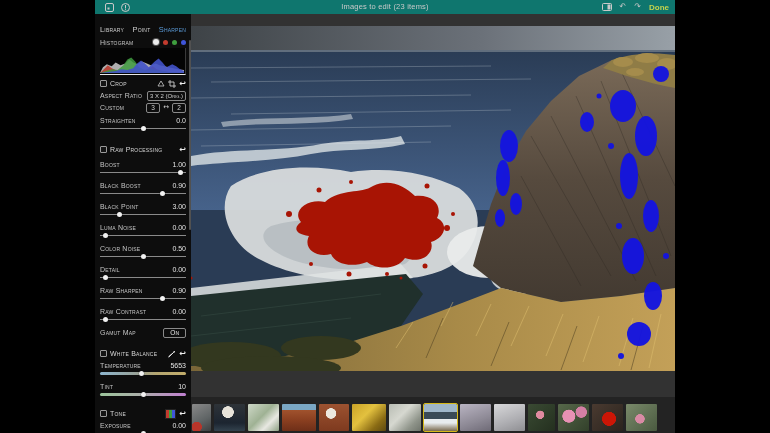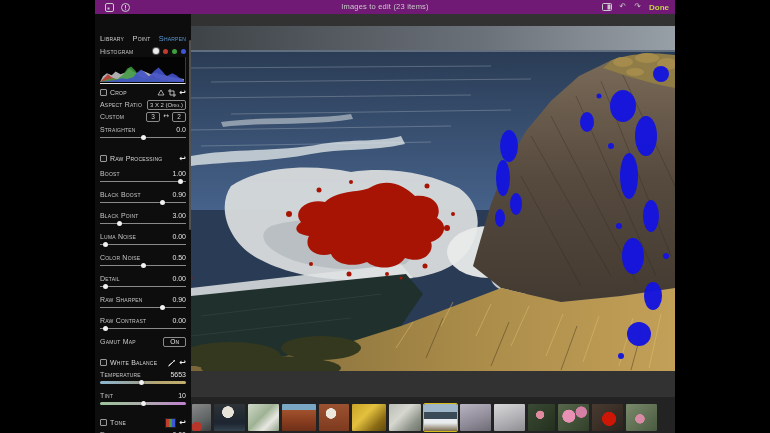--- a/index.html
+++ b/index.html
@@ -1,34 +1,34 @@
 <!DOCTYPE html>
 <html style="--accent-blue: #5b9bd8; --done-green: #c3d34d; --overlay-red: #a81404; --overlay-blue: #1414e0; --selection-yellow: #d6b818;"><head>
 <meta charset="utf-8">
 <style>
   html,body{margin:0;padding:0;background:#000;}
   #stage{position:relative;width:770px;height:433px;background:#000;overflow:hidden;
          font-family:"Liberation Sans",sans-serif;-webkit-font-smoothing:antialiased;}
   .app{position:absolute;left:95px;top:0;width:580px;height:433px;background:#0d0d0d;}
 
   
-  .topbar{position:absolute;left:0;top:0;width:580px;height:14px;background:#701a75;
+  .topbar{position:absolute;left:0;top:0;width:580px;height:14px;background:#0f766e;
           display:flex;align-items:center;}
   .tb-left{position:absolute;left:10px;top:0;height:14px;display:flex;align-items:center;gap:7px;}
   .tb-title{position:absolute;left:0;right:0;top:0;height:14px;line-height:14px;text-align:center;
             font-size:7.5px;color:#c9c9c9;letter-spacing:.2px;}
   .tb-right{position:absolute;right:6px;top:0;height:14px;display:flex;align-items:center;gap:8px;}
   .tb-done{font-size:8px;font-weight:bold;color:var(--done-green,#c3d34d);}
   .arrow-glyph{font-family:"DejaVu Sans",sans-serif;color:#c9c9c9;font-size:8px;line-height:1;}
 
   
   .sidebar{position:absolute;left:0;top:14px;width:96px;height:419px;background:#0d0d0d;
            padding:0 5px;box-sizing:border-box;color:#c8c8c8;}
   .scrollbar{position:absolute;right:0px;top:26px;width:2px;height:190px;background:#6f6f6f;border-radius:1px;opacity:.7;}
-  .tabs{display:flex;justify-content:space-between;align-items:center;margin-top:19px;height:10px;}
+  .tabs{display:flex;justify-content:space-between;align-items:center;margin-top:10px;height:10px;}
   .tab{font-variant:small-caps;font-size:7.5px;color:#cfcfcf;letter-spacing:.2px;}
   .tab.active{color:var(--accent-blue,#5b9bd8);}
   .hist-row{display:flex;justify-content:space-between;align-items:center;margin-top:4px;height:8px;}
   .lbl{font-variant:small-caps;font-size:7px;letter-spacing:.2px;color:#c6c6c6;white-space:nowrap;}
   .val{font-size:7px;color:#e2e2e2;}
   .dots{display:flex;align-items:center;gap:4px;}
   .dot{width:5px;height:5px;border-radius:50%;}
   .dot.white{width:6px;height:6px;background:#ececec;box-shadow:0 0 0 1px #555;}
   .dot.red{background:#c23b2e;}
   .dot.green{background:#3f9e3f;}

